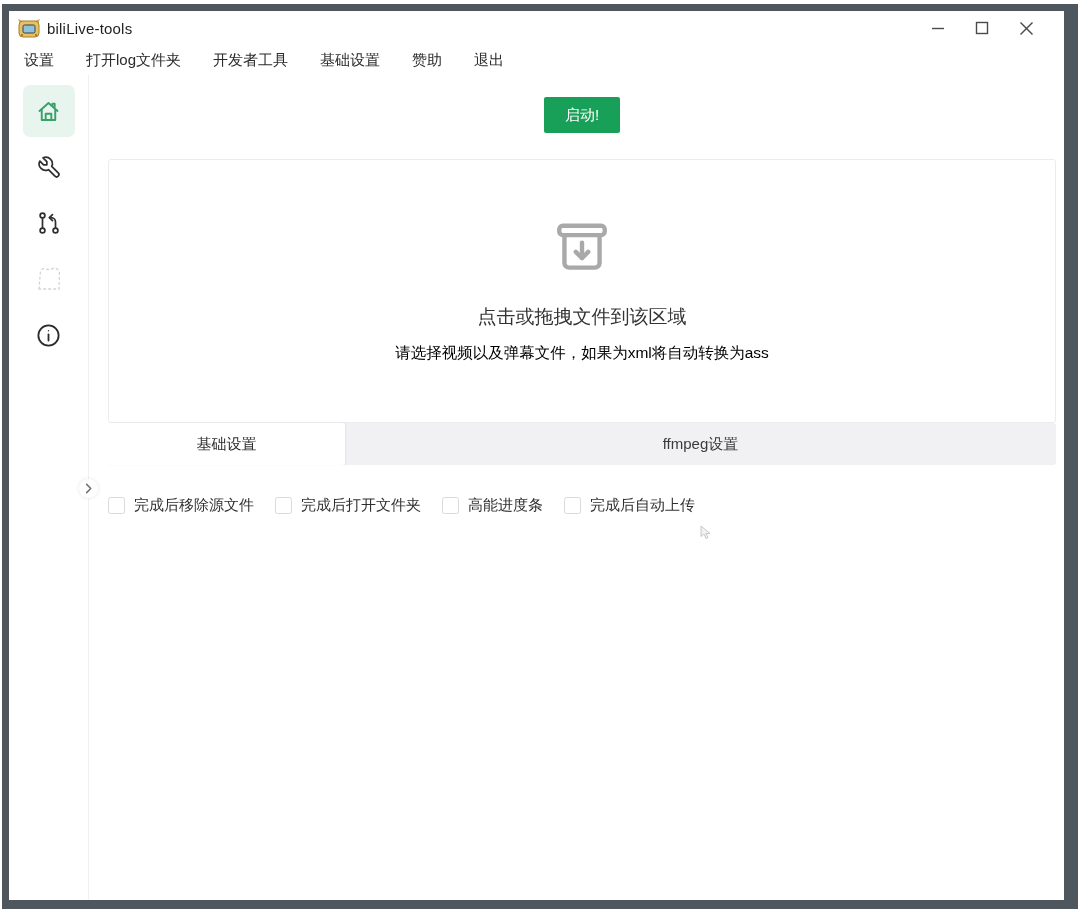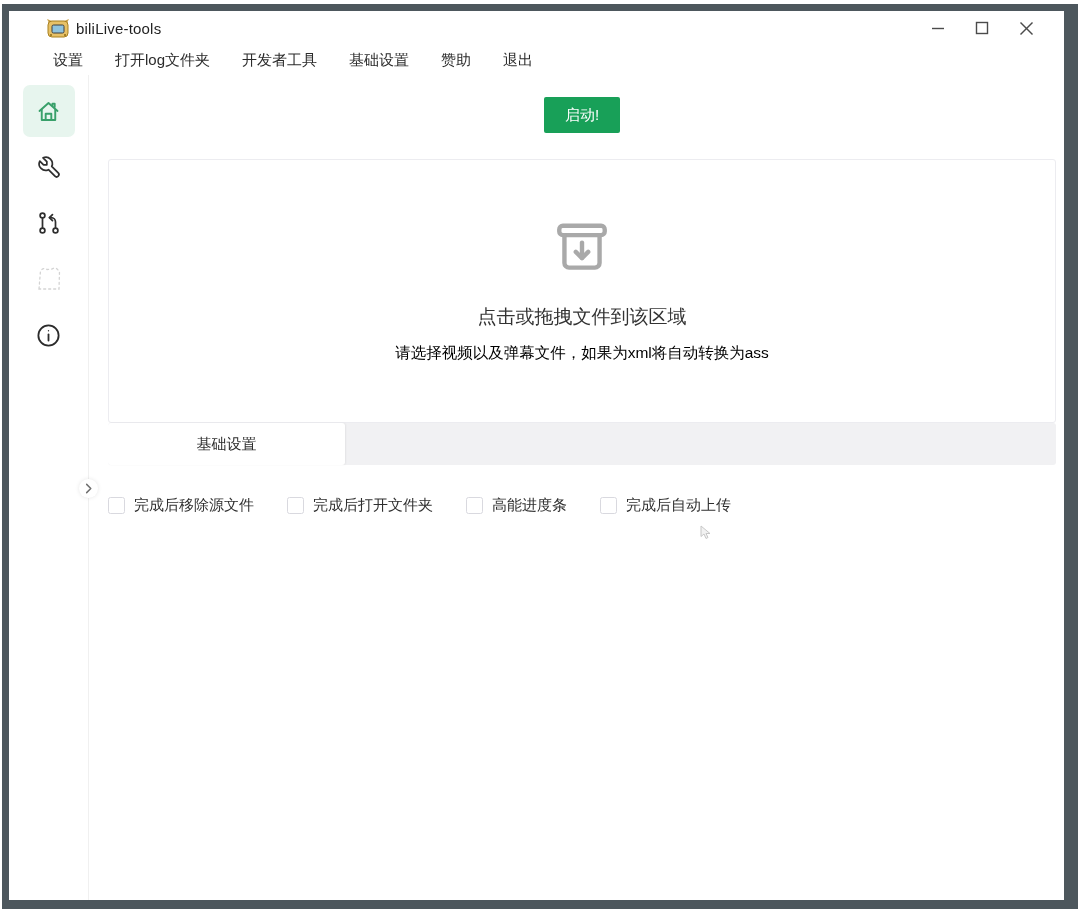--- a/index.html
+++ b/index.html
@@ -1,19 +1,19 @@
 <!DOCTYPE html>
 <html><head>
 <meta charset="utf-8">
 <style>
   * { margin:0; padding:0; box-sizing:border-box; }
   html,body { width:1080px; height:910px; background:#ffffff; overflow:hidden;
               font-family:"Liberation Sans","DejaVu Sans",sans-serif; }
   .frame { position:absolute; left:2px; top:4px; right:2px; bottom:1px; background:#4d575d; }
-  .window { position:absolute; left:7px; top:7px; right:14px; bottom:9px; background:#ffffff;padding-left:29px; }
+  .window { position:absolute; left:7px; top:7px; right:14px; bottom:9px; background:#ffffff; }
 
   
   .titlebar { height:34px; display:flex; align-items:center; padding-left:8px; }
   .app-icon { width:24px; height:22px; margin-right:6px; flex:0 0 auto; }
   .app-title { font-size:15px; color:#1f1f1f; letter-spacing:.2px; }
   .win-controls { margin-left:auto; display:flex; align-items:center; padding-right:16px; }
   .win-btn { width:44px; height:30px; display:flex; align-items:center; justify-content:center; cursor:default; }
   .win-btn svg { display:block; }
 
   
@@ -44,21 +44,21 @@
   .dz-icon { margin-top:56px; }
   .dz-title { margin-top:26px; font-size:19px; color:#333333; }
   .dz-sub { margin-top:13px; font-size:15.5px; color:#000000; }
 
   .tabbar { height:42px; background:#f1f1f3; border-radius:3px;
             display:grid; grid-template-columns:1fr 1fr 1fr 1fr; }
   .tab { display:flex; align-items:center; justify-content:center; font-size:15px;
          color:#3a3a3a; cursor:pointer; border-radius:3px; }
   .tab.active { background:#ffffff; box-shadow:1px 0 2px rgba(0,0,0,.06); color:#2e2e2e; }
 
-  .options-row { margin-top:31px; display:flex; align-items:center; gap:27px; }
+  .options-row { margin-top:31px; display:flex; align-items:center; gap:15px; }
   .opt { display:flex; align-items:center; gap:9px; cursor:pointer; margin-right:6px; }
   .checkbox { width:17px; height:17px; border:1px solid #d9d9df; border-radius:2.5px; background:#fff; flex:0 0 auto; }
   .opt-label { font-size:15px; color:#2f2f2f; white-space:nowrap; }
 
   .mouse-cursor { position:absolute; left:611px; top:450px; opacity:.55; }
 </style>
 </head>
 <body>
 
 <div class="frame">
@@ -161,20 +161,21 @@
           <line x1="12" y1="10.3" x2="12" y2="16.2"></line>
           <path d="M9.6 13.9 L12 16.3 L14.4 13.9"></path>
         </svg>
         <div class="dz-title">点击或拖拽文件到该区域</div>
         <div class="dz-sub">请选择视频以及弹幕文件，如果为xml将自动转换为ass</div>
       </div>
 
       <div class="tabbar">
         <div class="tab active">基础设置</div>
         <div class="tab"></div>
+        <div class="tab">ffmpeg设置</div>
       </div>
 
       <div class="options-row">
         <div class="opt">
           <span class="checkbox"></span>
           <span class="opt-label">完成后移除源文件</span>
         </div>
         <div class="opt">
           <span class="checkbox"></span>
           <span class="opt-label">完成后打开文件夹</span>

